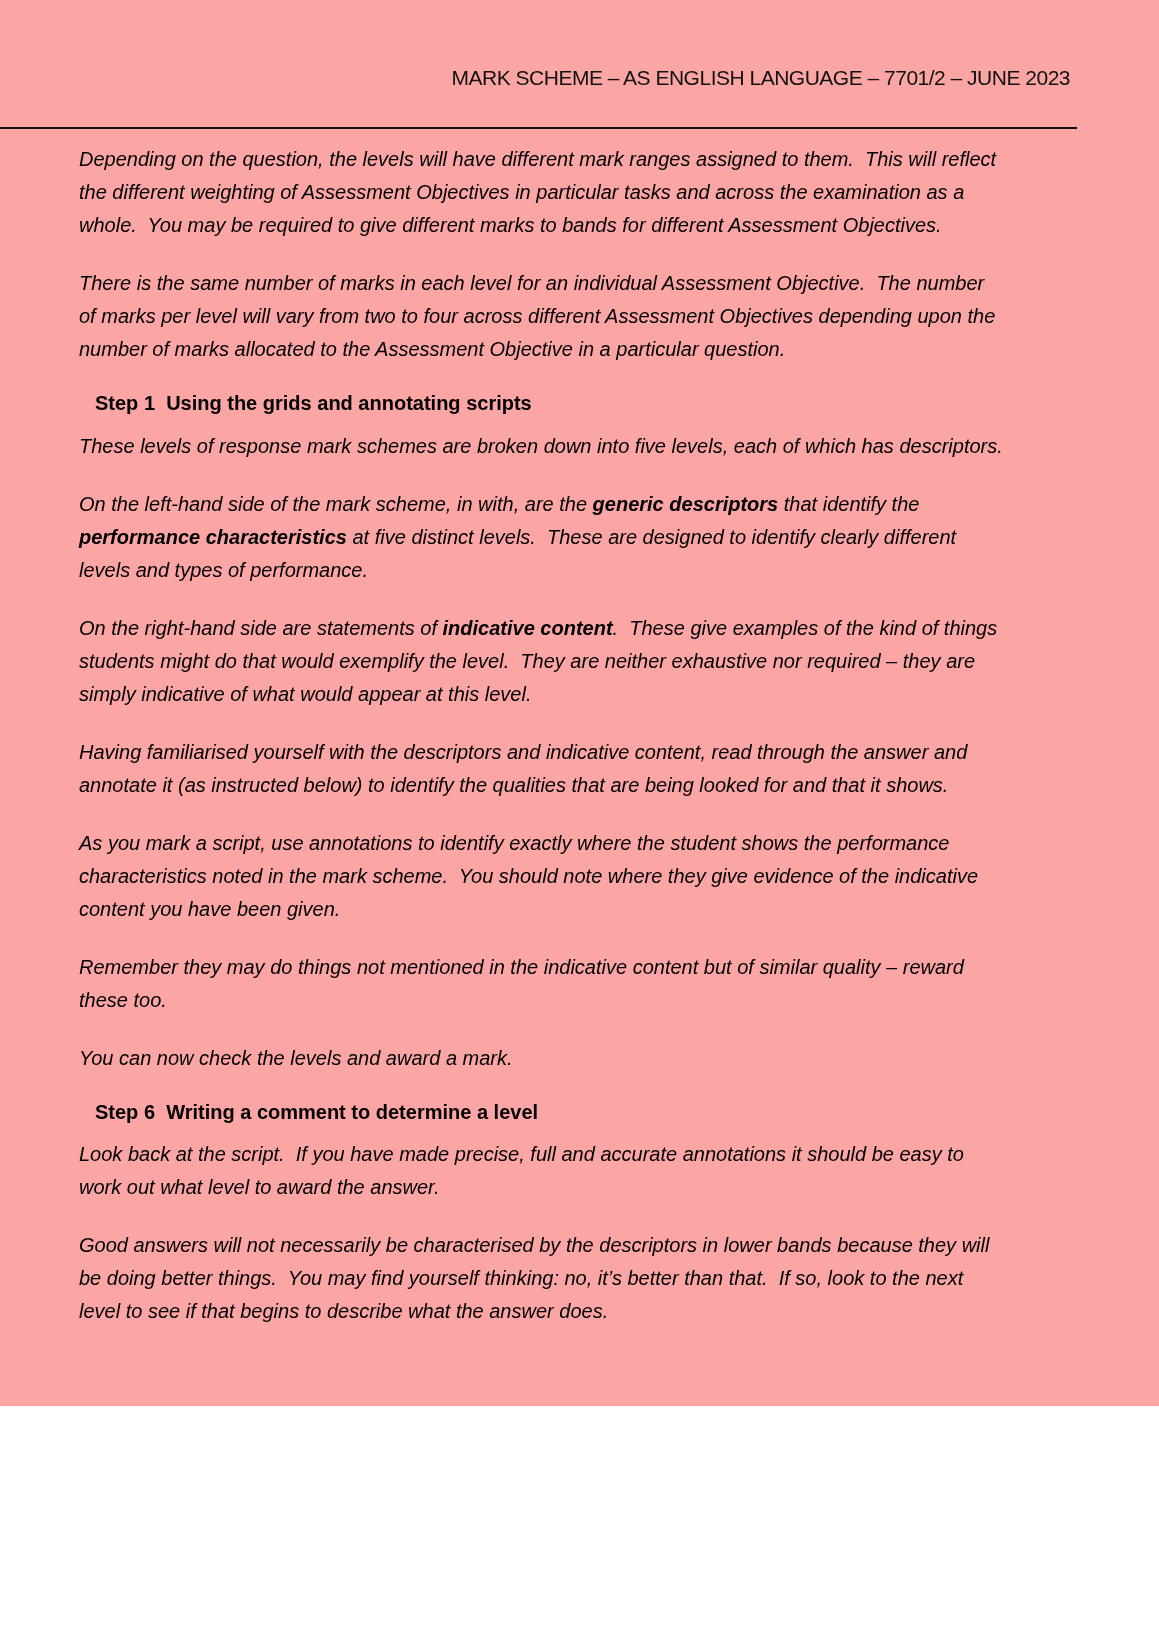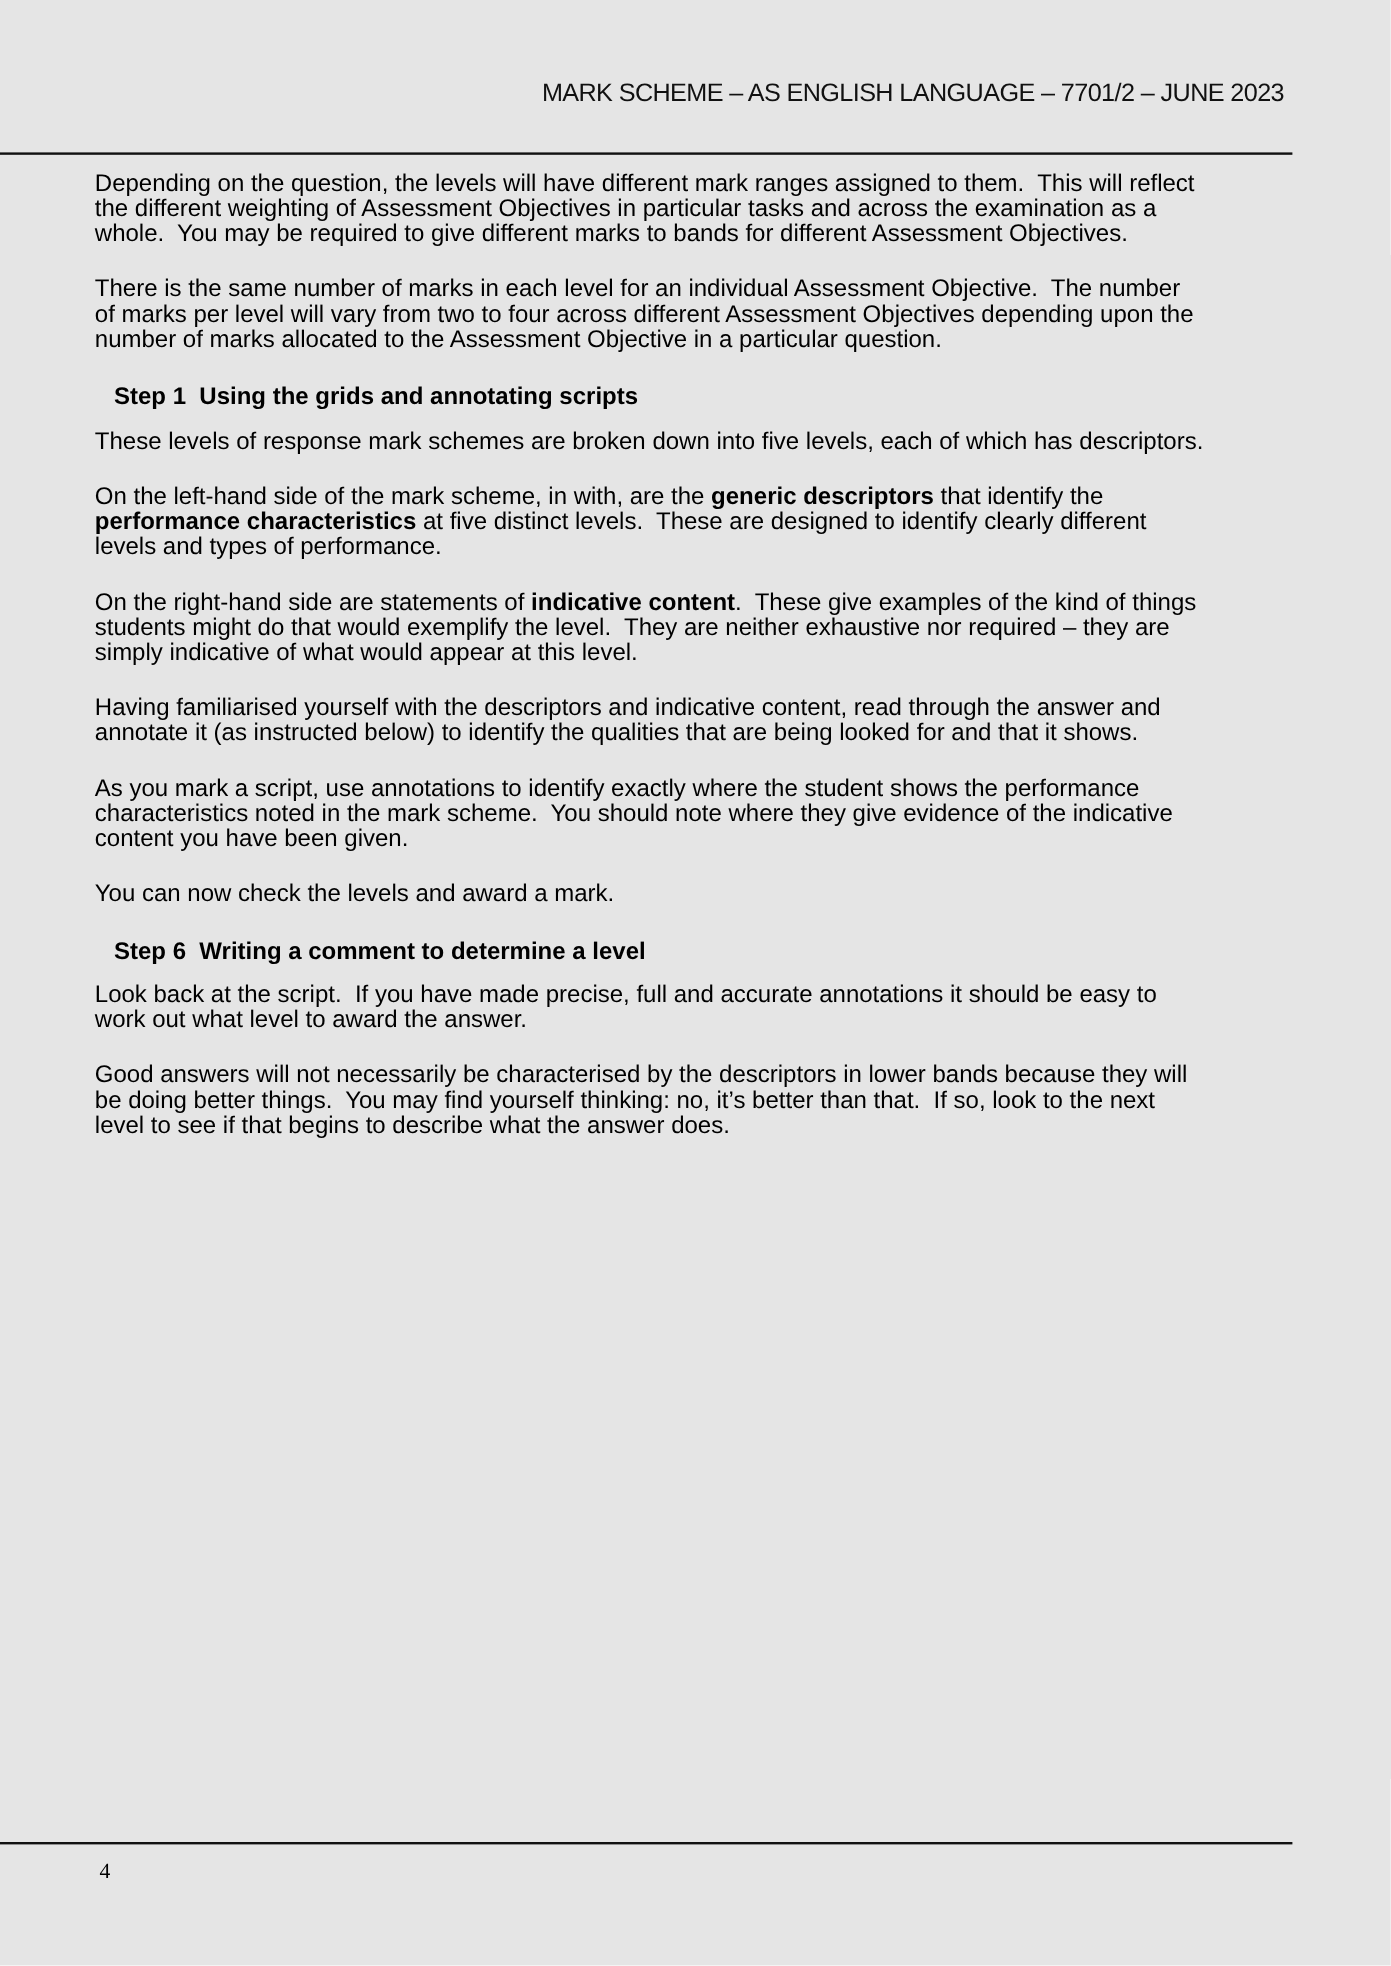--- a/index.html
+++ b/index.html
@@ -4,22 +4,22 @@
 <style>
   html, body {
     margin: 0;
     padding: 0;
     background: #ffffff;
     overflow: hidden;
   }
   .page {
     position: relative;
     width: 1159px;
-    height: 1638px;
-    background: #e5e5e5;
+    height: 1406px;
+    background: #fca5a5;
     color: #000000;
     font-family: "Liberation Sans", sans-serif;
   }
   .page-header {
     position: absolute;
     top: 66px;
     left: 0;
     width: 1070px;
     text-align: right;
     font-size: 21px;
@@ -39,22 +39,23 @@
   .rule-bottom { top: 1535px; }
   .document-body {
     position: absolute;
     top: 143px;
     left: 79px;
     width: 1010px;
   }
   .para {
     margin: 0 0 25px 0;
     font-size: 20px;
-    line-height: 21px;
+    line-height: 33px;
     white-space: pre-wrap;
+    font-style: italic;
   }
   .heading {
     margin: 0 0 14px 16px;
     font-size: 20px;
     line-height: 24.5px;
     font-weight: bold;
     white-space: pre-wrap;
   }
   .para strong { font-weight: bold; }
   .page-number {
@@ -88,20 +89,22 @@
 </span><strong>performance characteristics</strong><span> at five distinct levels.  These are designed to identify clearly different
 levels and types of performance.</span></p>
       <p class="para"><span>On the right-hand side are statements of </span><strong>indicative content</strong><span>.  These give examples of the kind of things
 students might do that would exemplify the level.  They are neither exhaustive nor required – they are
 simply indicative of what would appear at this level.</span></p>
       <p class="para"><span>Having familiarised yourself with the descriptors and indicative content, read through the answer and
 annotate it (as instructed below) to identify the qualities that are being looked for and that it shows.</span></p>
       <p class="para"><span>As you mark a script, use annotations to identify exactly where the student shows the performance
 characteristics noted in the mark scheme.  You should note where they give evidence of the indicative
 content you have been given.</span></p>
+      <p class="para"><span>Remember they may do things not mentioned in the indicative content but of similar quality – reward
+these too.</span></p>
       <p class="para"><span>You can now check the levels and award a mark.</span></p>
       <p class="heading"><strong>Step 6  Writing a comment to determine a level</strong></p>
       <p class="para"><span>Look back at the script.  If you have made precise, full and accurate annotations it should be easy to
 work out what level to award the answer.</span></p>
       <p class="para"><span>Good answers will not necessarily be characterised by the descriptors in lower bands because they will
 be doing better things.  You may find yourself thinking: no, it’s better than that.  If so, look to the next
 level to see if that begins to describe what the answer does.</span></p>
     </div>
 
   <div class="rule rule-bottom"></div>

